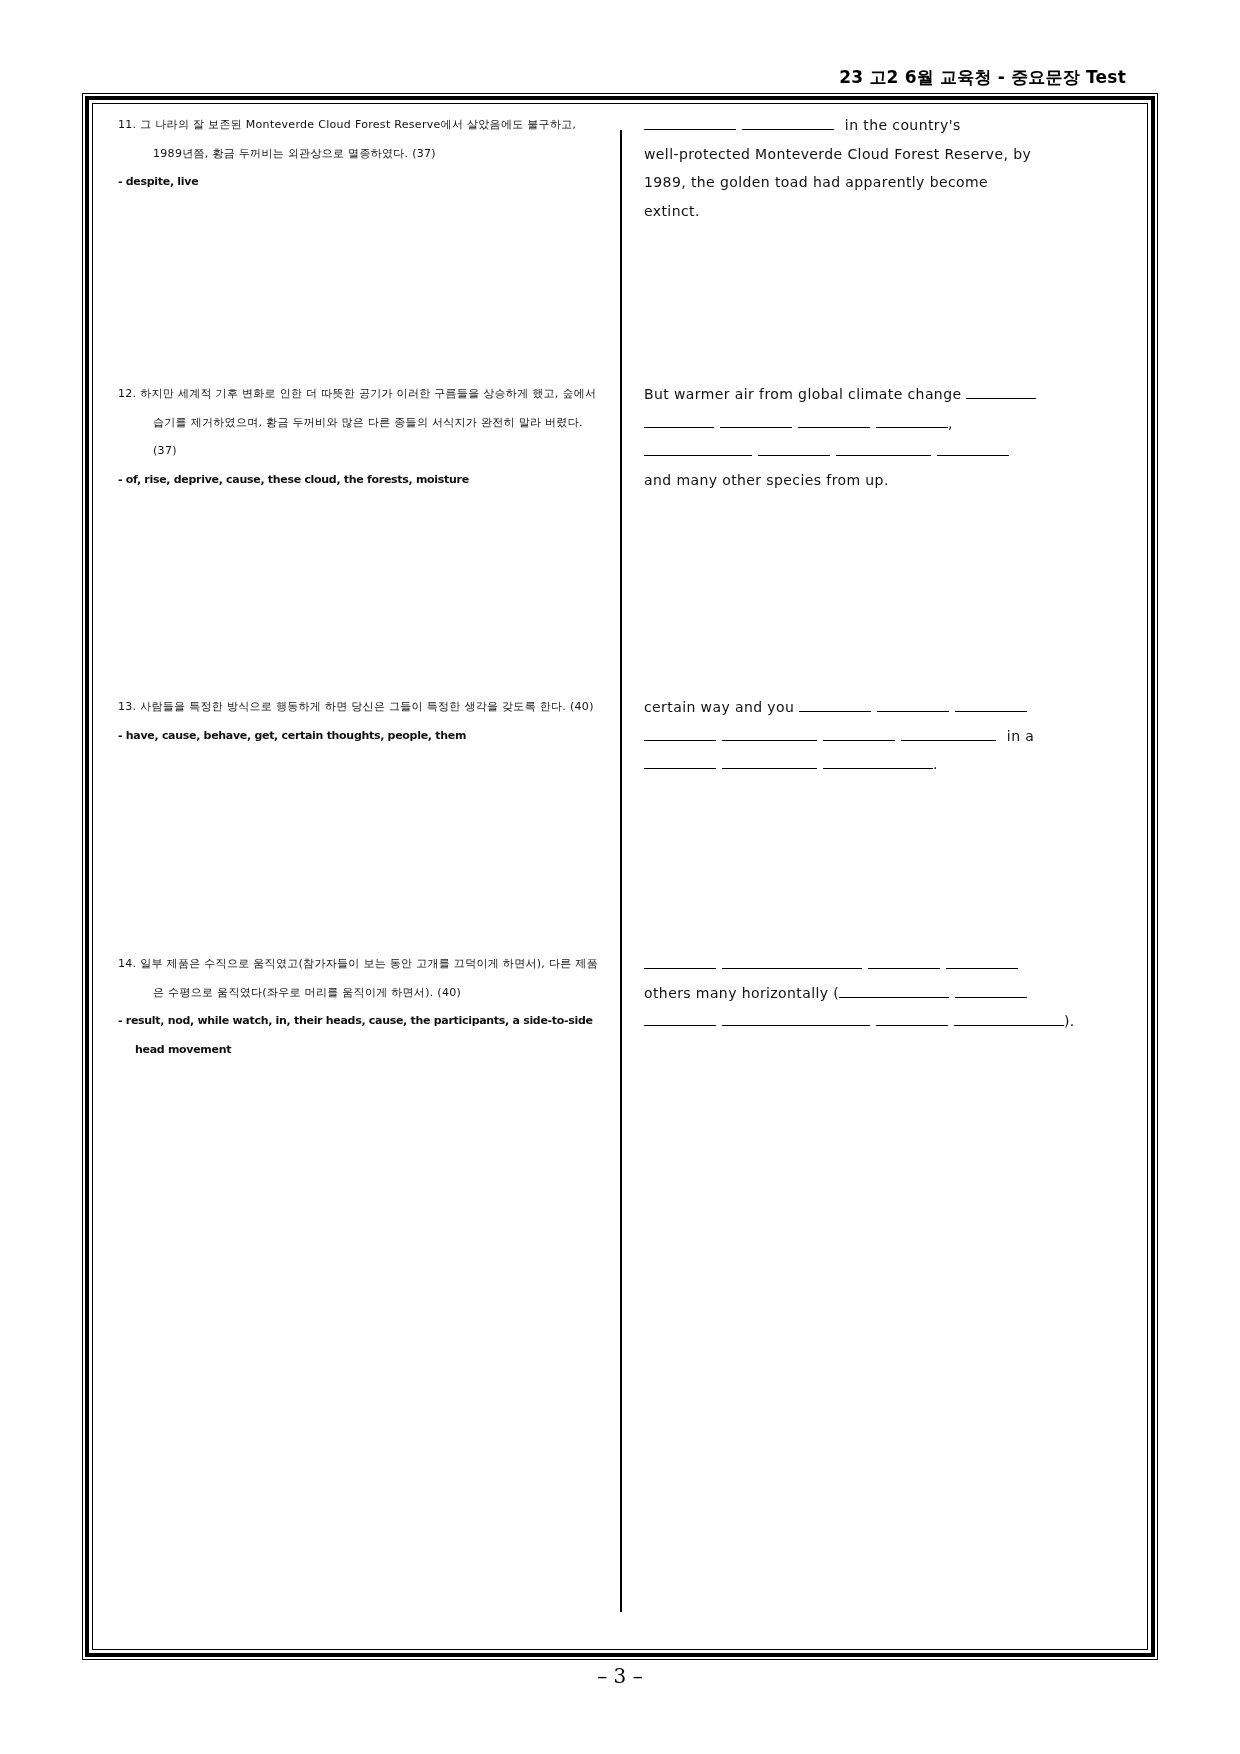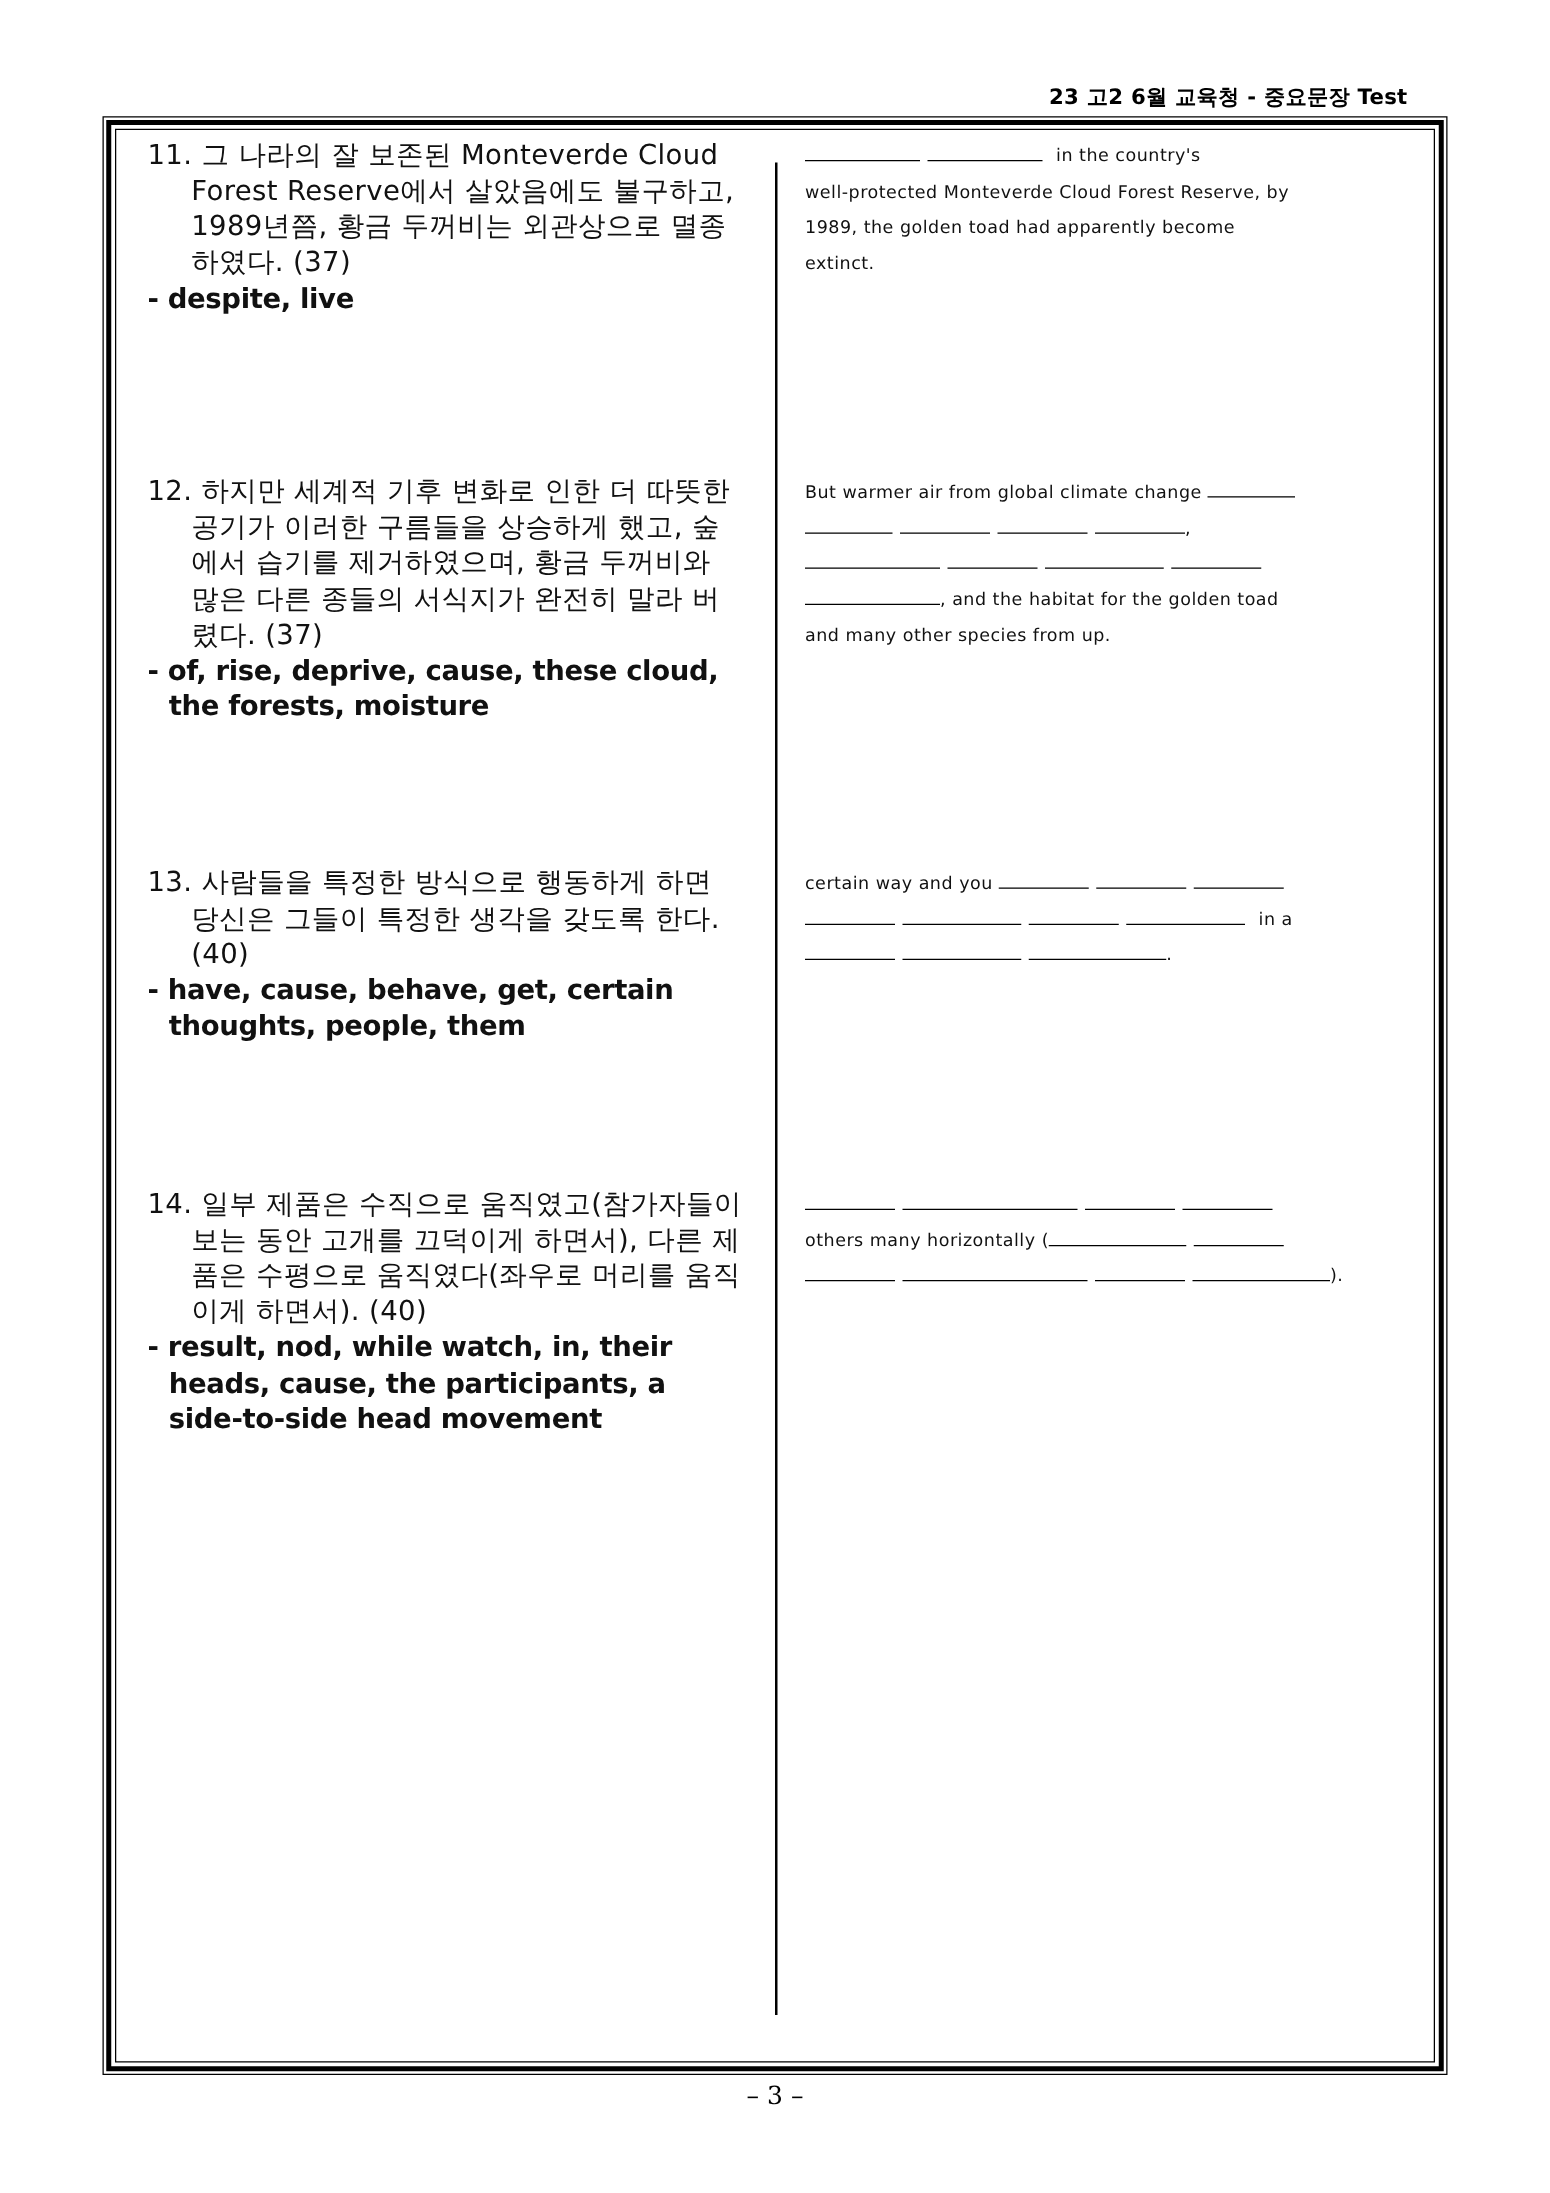--- a/index.html
+++ b/index.html
@@ -12,21 +12,21 @@
   
   .frame-outer { position: absolute; left: 82px; top: 93px; width: 1076px; height: 1567px;
                  border: 1px solid #000; box-sizing: border-box; }
   .frame-mid { position: absolute; left: 2px; top: 2px; right: 2px; bottom: 2px;
                border: 4px solid #000; box-sizing: border-box; }
   .frame-inner { position: absolute; left: 3px; top: 3px; right: 3px; bottom: 3px;
                  border: 1px solid #000; box-sizing: border-box; }
 
   .divider { position: absolute; left: 620px; top: 130px; width: 2px; height: 1482px; background: #000; }
 
-  .q-left { position: absolute; left: 118px; width: 480px; font-size: 22px; line-height: 28.7px; }
+  .q-left { position: absolute; left: 118px; width: 480px; font-size: 11px; line-height: 28.7px; }
   .q-left .ko { padding-left: 35px; text-indent: -35px; letter-spacing: 0.3px; }
   .q-left .hint { font-weight: bold; padding-left: 17px; text-indent: -17px; letter-spacing: -0.3px; }
 
   .q-right { position: absolute; left: 644px; width: 485px; font-size: 14px; line-height: 28.7px;
              letter-spacing: 0.4px; }
   .blank { display: inline-block; border-bottom: 1.5px solid #000; height: 17px; vertical-align: baseline;
            margin-right: 6px; }
 
   .page-number { position: absolute; left: 0; width: 1240px; top: 1664px; text-align: center;
                  font-family: "DejaVu Serif", "Liberation Serif", serif; font-size: 20px; color: #000; }
@@ -56,21 +56,20 @@
 </div>
 
 <div class="q-left" style="top:380px;">
   <div class="ko"><span>12.</span> <span>하지만 세계적 기후 변화로 인한 더 따뜻한 공기가 이러한 구름들을 상승하게 했고, 숲에서 습기를 제거하였으며, 황금 두꺼비와 많은 다른 종들의 서식지가 완전히 말라 버렸다. (37)</span></div>
   <div class="hint">- of, rise, deprive, cause, these cloud, the forests, moisture</div>
 </div>
 <div class="q-right" style="top:380px;">
   <div><span>But warmer air from global climate change</span> <span class="blank" style="width:70px"></span></div>
   <div><span class="blank" style="width:70px"></span><span class="blank" style="width:72px"></span><span class="blank" style="width:72px"></span><span class="blank" style="width:72px;margin-right:0"></span><span>,</span></div>
   <div><span class="blank" style="width:108px"></span><span class="blank" style="width:72px"></span><span class="blank" style="width:95px"></span><span class="blank" style="width:72px"></span></div>
-  <div><span class="blank" style="width:108px;margin-right:0"></span><span>, and the habitat for the golden toad</span></div>
   <div>and many other species from up.</div>
 </div>
 
 <div class="q-left" style="top:693px;">
   <div class="ko"><span>13.</span> <span>사람들을 특정한 방식으로 행동하게 하면 당신은 그들이 특정한 생각을 갖도록 한다. (40)</span></div>
   <div class="hint">- have, cause, behave, get, certain thoughts, people, them</div>
 </div>
 <div class="q-right" style="top:693px;">
   <div><span>certain way and you</span> <span class="blank" style="width:72px"></span><span class="blank" style="width:72px"></span><span class="blank" style="width:72px"></span></div>
   <div><span class="blank" style="width:72px"></span><span class="blank" style="width:95px"></span><span class="blank" style="width:72px"></span><span class="blank" style="width:95px"></span> <span>in a</span></div>

